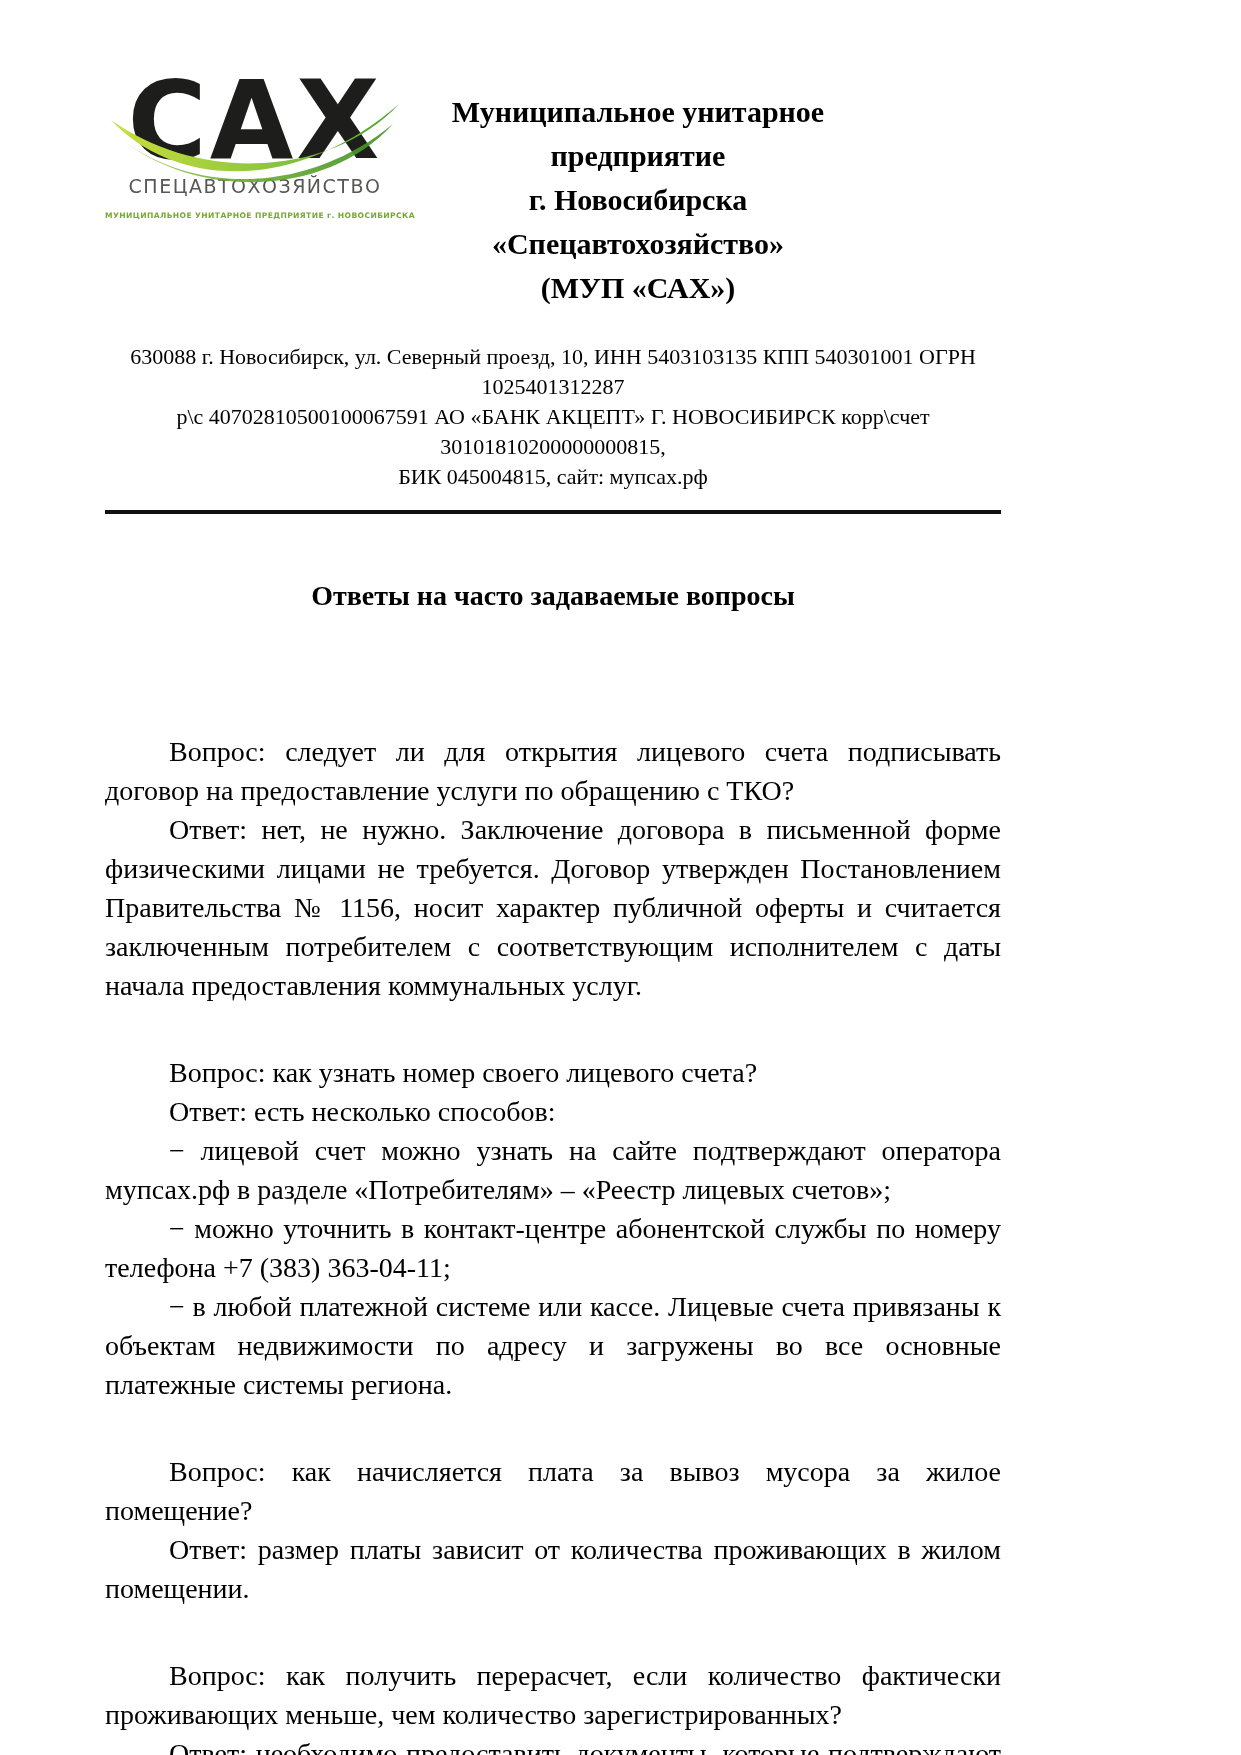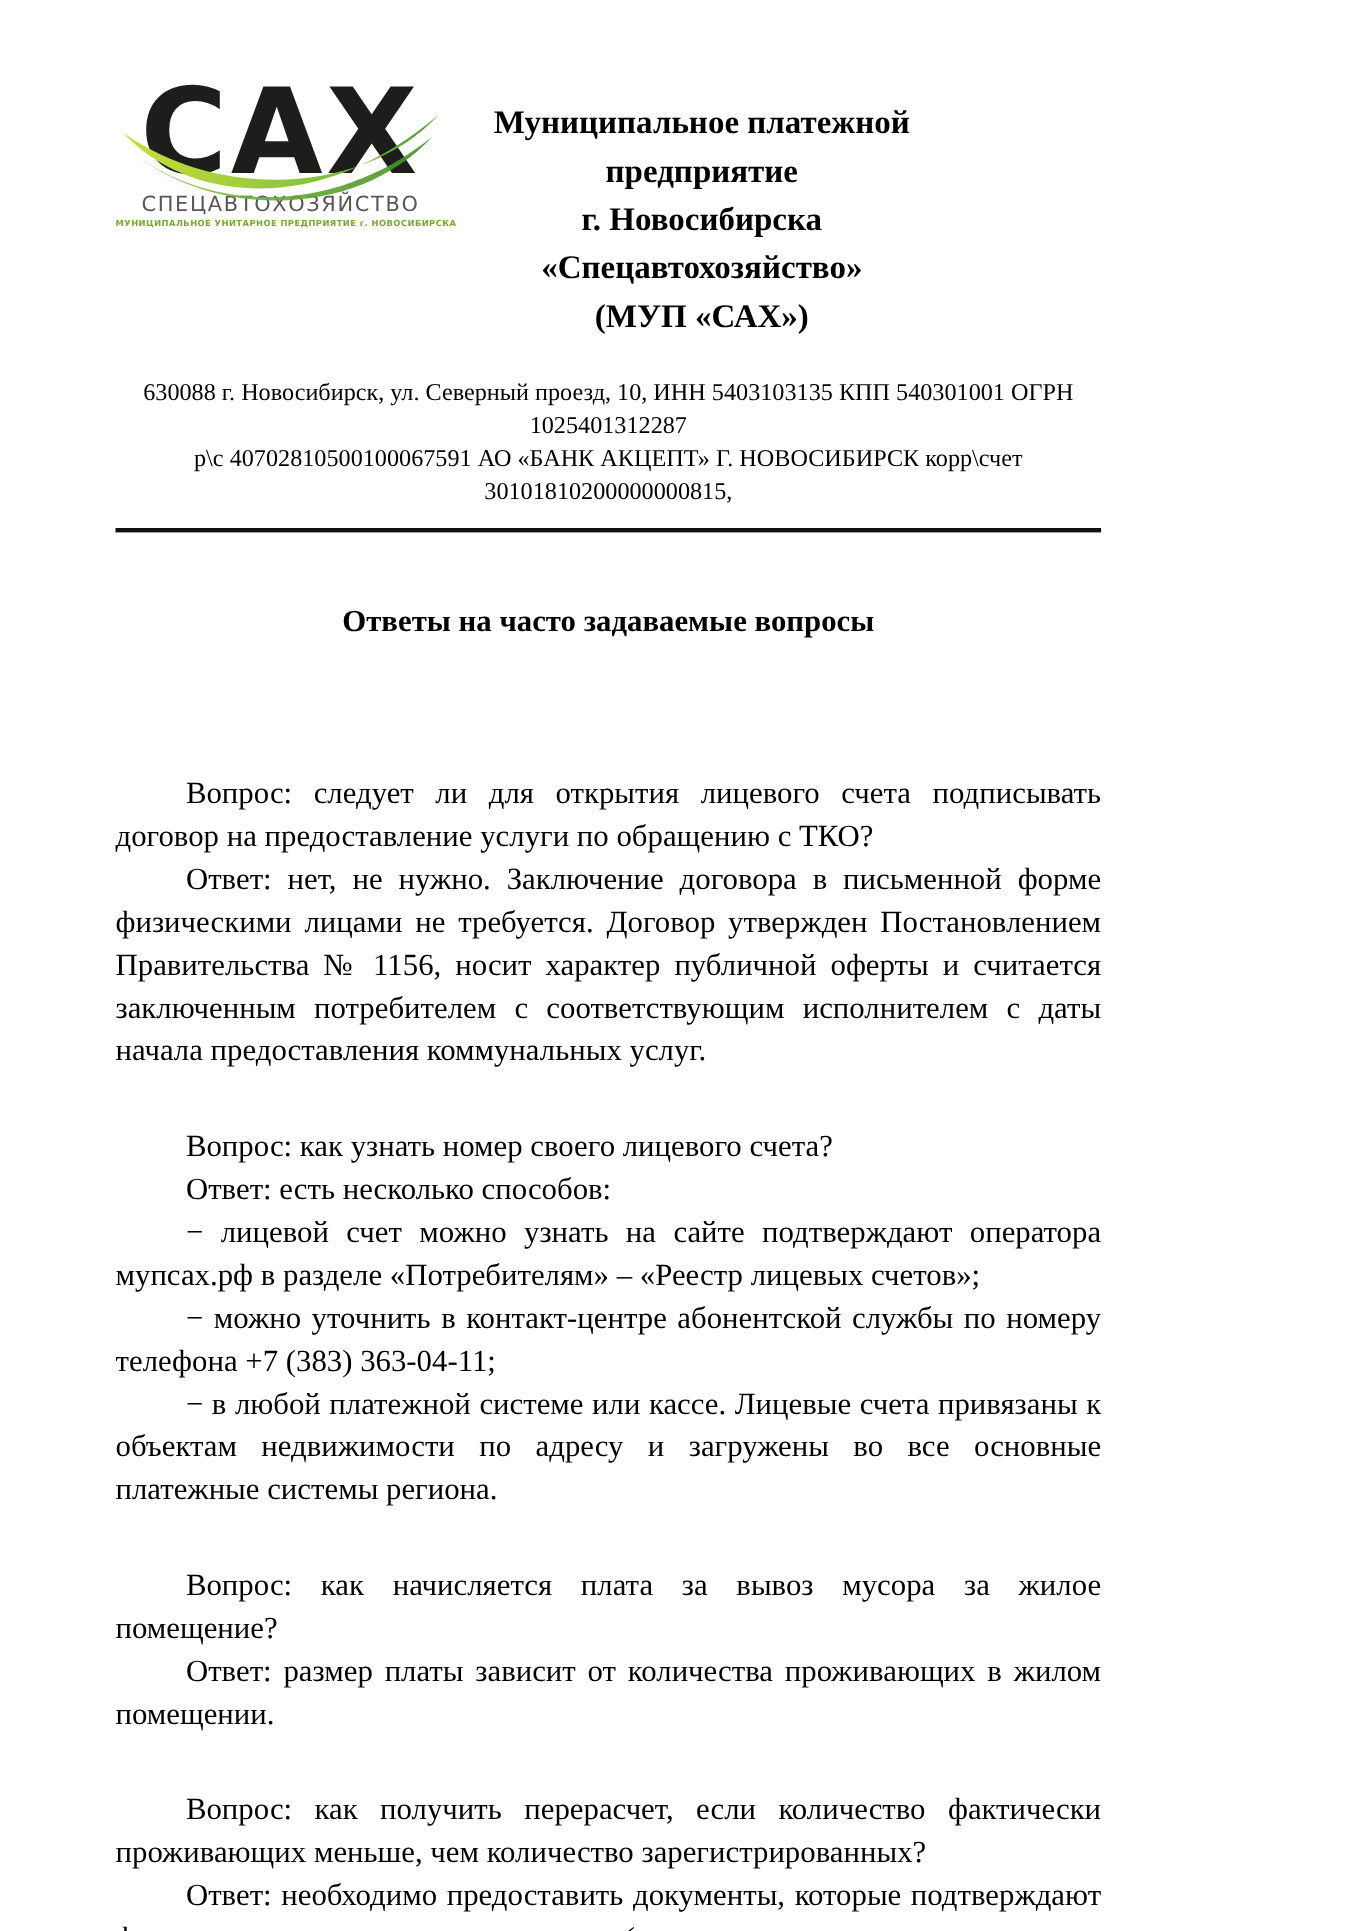--- a/index.html
+++ b/index.html
@@ -46,21 +46,21 @@
     margin-top: 1px;
     font-size: 19px;
     font-weight: 500;
     letter-spacing: 1.5px;
     color: #575756;
     white-space: nowrap;
     position: relative;
     z-index: 1;
   }
   .logo-subtitle {
-    margin-top: 1px;
+    margin-top: 14px;
     font-size: 7.6px;
     font-weight: 600;
     letter-spacing: 0.4px;
     color: #76a832;
     white-space: nowrap;
     text-align: center;
   }
   .org-title {
     flex: 1 1 auto;
     padding: 22px 140px 0 10px;
@@ -120,29 +120,30 @@
             <stop offset="1" stop-color="#3f8f24"></stop>
           </linearGradient>
         </defs>
         <path d="M6,30 C70,98 190,104 294,14 C228,86 96,94 6,30 Z" fill="url(#swg)"></path>
         <path d="M20,52 C95,106 205,102 288,34 C225,104 100,112 20,52 Z" fill="url(#swg2)" opacity="0.9"></path>
       </svg>
       <div class="logo-name">СПЕЦАВТОХОЗЯЙСТВО</div>
       <div class="logo-subtitle">МУНИЦИПАЛЬНОЕ УНИТАРНОЕ ПРЕДПРИЯТИЕ г. НОВОСИБИРСКА</div>
     </div>
     <div class="org-title">
-      <div>Муниципальное платежной предприятие</div>
+      <div>Муниципальное унитарное предприятие</div>
       <div>г. Новосибирска «Спецавтохозяйство»</div>
       <div>(МУП «САХ»)</div>
     </div>
   </header>
 
   <div class="requisites">
     <div>630088 г. Новосибирск, ул. Северный проезд, 10, ИНН 5403103135 КПП 540301001 ОГРН 1025401312287</div>
     <div>р\с 40702810500100067591 АО «БАНК АКЦЕПТ» Г. НОВОСИБИРСК корр\счет 30101810200000000815,</div>
+    <div>БИК 045004815, сайт: мупсах.рф</div>
   </div>
 
   <hr class="rule">
 
   <main>
     <h1 class="doc-title">Ответы на часто задаваемые вопросы</h1>
 
     <div class="doc-body">
 
       <section class="qa-block">

